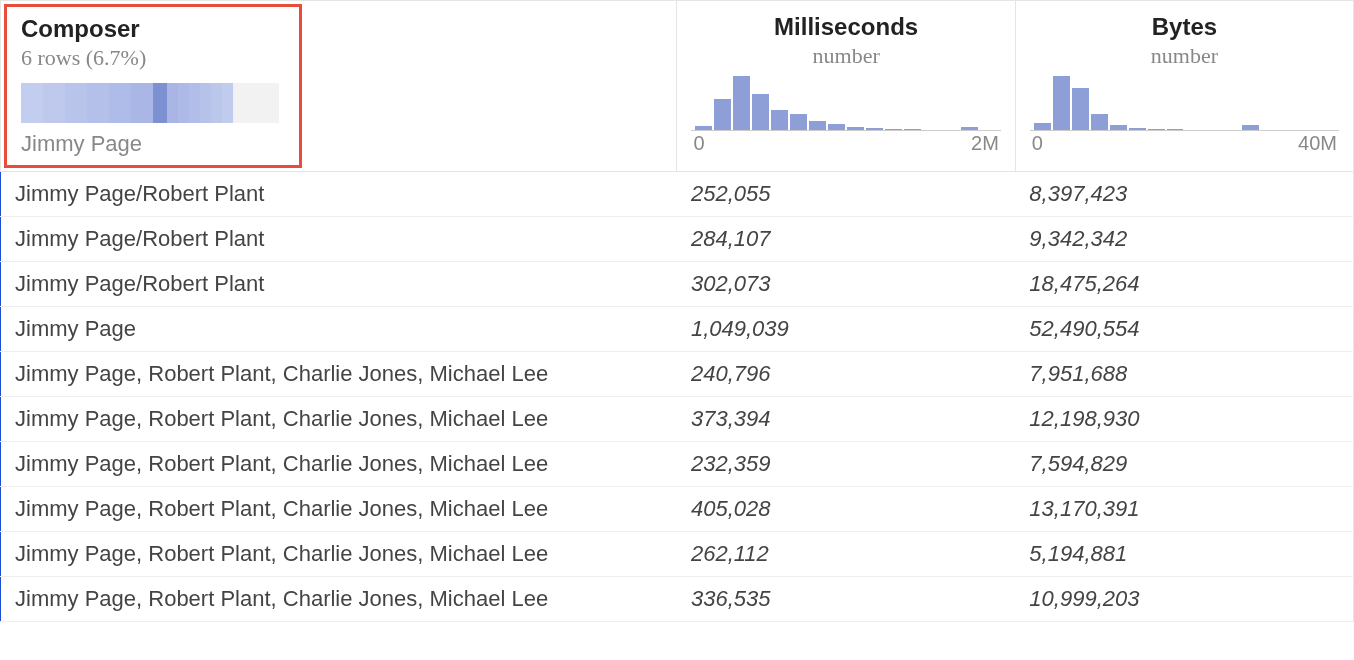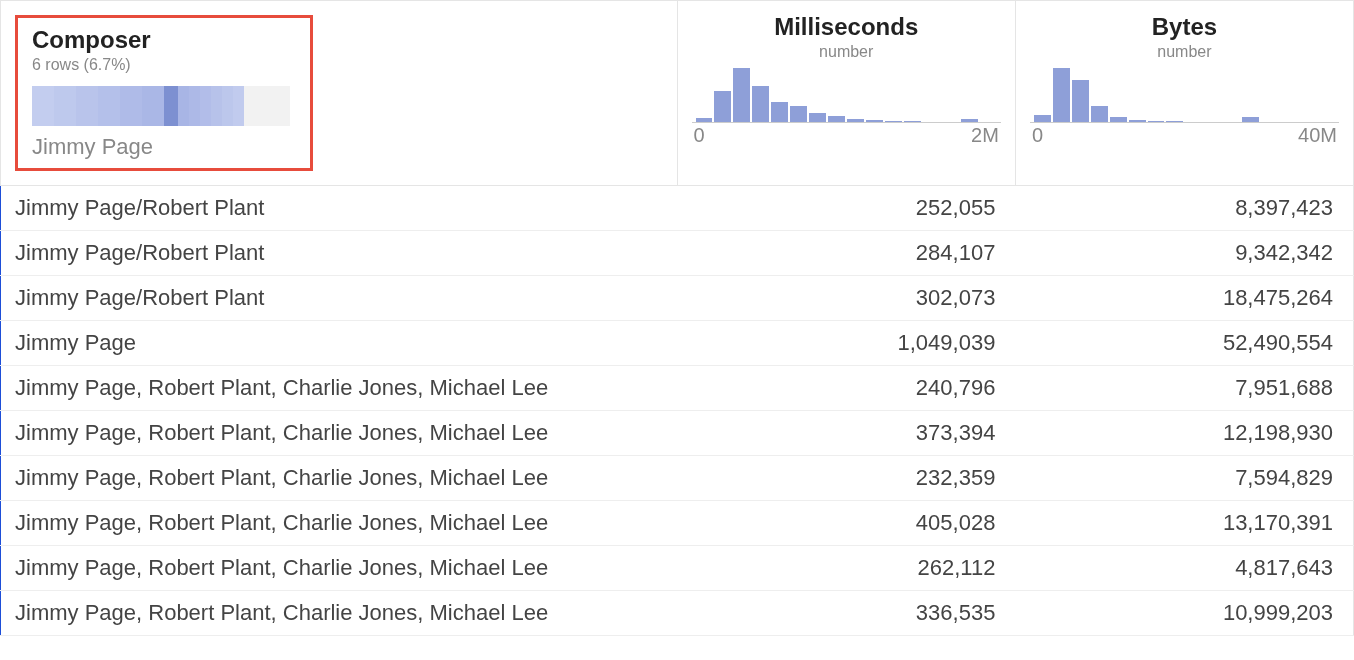--- a/index.html
+++ b/index.html
@@ -37,32 +37,33 @@
     }
     .header-cell.ms-col {
       width: 340px;
     }
     .header-cell.bytes-col {
       width: 340px;
     }
     .highlighted-box {
       border: 3px solid #e74c3c;
       padding: 8px 14px 8px 14px;
-      margin: 14px;
+      margin: 3px;
       width: 298px;
     }
     .col-title {
       font-weight: 700;
       font-size: 24px;
       color: #222;
     }
     .col-subtitle {
       color: #888;
-      font-size: 16px;
+      font-size: 22px;
       margin-top: 2px;
+      font-family: Liberation Serif, serif;
     }
     .segment-bar {
       margin-top: 12px;
       margin-bottom: 8px;
       width: 258px;
       height: 40px;
       background: #f2f2f2;
       display: flex;
       overflow: hidden;
     }
@@ -111,23 +112,23 @@
       display: table-row;
     }
     .data-cell {
       display: table-cell;
       border-bottom: 1px solid #eee;
       padding: 9px 14px;
       font-size: 22px;
       color: #444;
     }
     .data-cell.num {
-      text-align: right;
       padding-right: 20px;
       font-variant-numeric: tabular-nums;
+      font-style: italic;
     }
     .data-cell.composer {
       border-left: 1px solid #1d4ed8;
     }
     .data-cell.bytes {
       border-right: 1px solid #e5e5e5;
     }
   </style>
 </head>
 <body>
@@ -260,20 +261,20 @@
       <div class="data-cell num bytes">7,594,829</div>
     </div>
     <div class="data-row">
       <div class="data-cell composer">Jimmy Page, Robert Plant, Charlie Jones, Michael Lee</div>
       <div class="data-cell num">405,028</div>
       <div class="data-cell num bytes">13,170,391</div>
     </div>
     <div class="data-row">
       <div class="data-cell composer">Jimmy Page, Robert Plant, Charlie Jones, Michael Lee</div>
       <div class="data-cell num">262,112</div>
-      <div class="data-cell num bytes">4,817,643</div>
+      <div class="data-cell num bytes">5,194,881</div>
     </div>
     <div class="data-row">
       <div class="data-cell composer">Jimmy Page, Robert Plant, Charlie Jones, Michael Lee</div>
       <div class="data-cell num">336,535</div>
       <div class="data-cell num bytes">10,999,203</div>
     </div>
   </div>
 
 </body></html>

